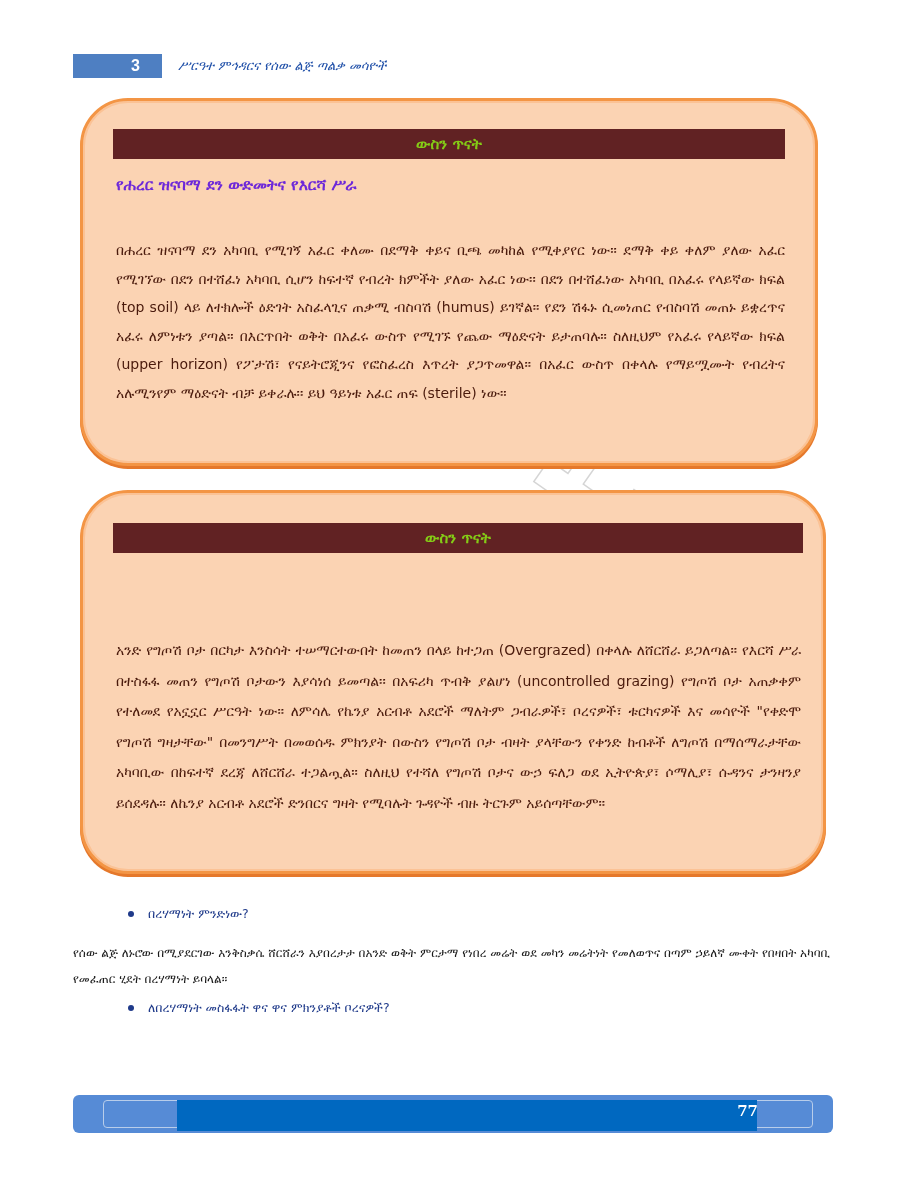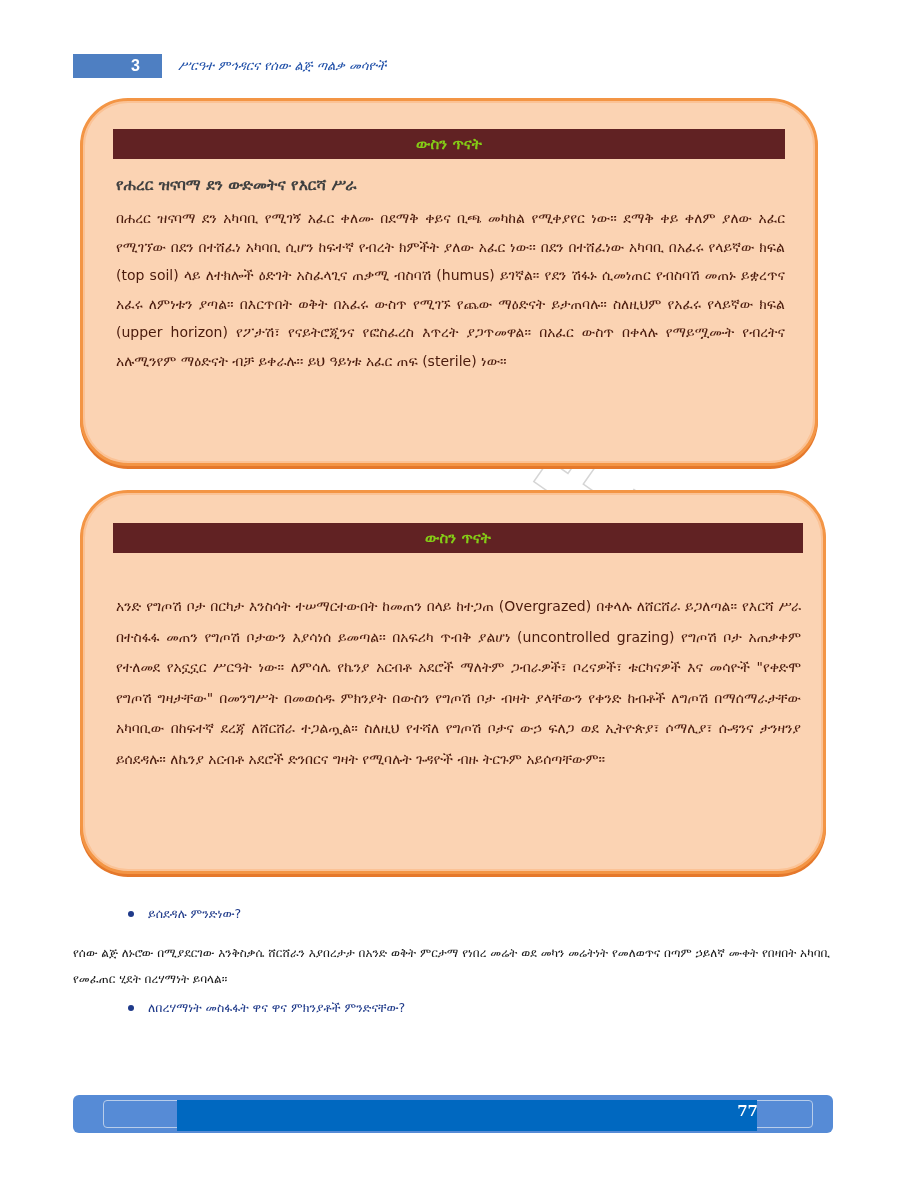--- a/index.html
+++ b/index.html
@@ -25,30 +25,30 @@
   }
   .box1 { left: 80px; top: 98px; width: 732px; height: 362px; }
   .box2 { left: 80px; top: 490px; width: 740px; height: 378px; }
   .banner {
     position: absolute; background: #612223; color: #84cc16;
     font-size: 15px; font-weight: bold; text-align: center; line-height: 30px; height: 30px;
   }
   .box1 .banner { left: 30px; right: 30px; top: 28px; }
   .box2 .banner { left: 30px; right: 20px; top: 30px; }
   .box-title {
-    position: absolute; left: 33px; color: #404040; font-weight: bold; font-size: 15.5px;
+    position: absolute; left: 33px; color: #6d28d9; font-weight: bold; font-size: 15.5px;
   }
   .box1 .box-title { top: 75px; }
   .box2 .box-title { top: 75px; }
   .box-body {
     position: absolute; left: 33px; right: 30px; color: #4a1a0c;
-    font-size: 14px; line-height: 28.5px; text-align: justify;
+    font-size: 14px; line-height: 28.5px; text-align: justify; margin-top: 32px;
   }
   .box1 .box-body { top: 103px; }
-  .box2 .box-body { top: 98px; right: 22px; line-height: 30.5px; }
+  .box2 .box-body { top: 110px; right: 22px; line-height: 30.5px; }
   .bullet {
     position: absolute; left: 128px; color: #1f3a8a; font-size: 12.5px; display: flex; align-items: center;
   }
   .bullet .dot { width: 6px; height: 6px; border-radius: 50%; background: #1f3a8a; margin-right: 14px; }
   .b1 { top: 906px; }
   .b2 { top: 1000px; }
   .para {
     position: absolute; left: 73px; right: 70px; top: 940px; color: #1a1a1a;
     font-size: 12px; line-height: 26px; text-align: justify;
   }
@@ -92,27 +92,27 @@
   <div class="box-body">በሐረር ዝናባማ ደን አካባቢ የሚገኝ አፈር ቀለሙ በደማቅ ቀይና ቢጫ መካከል የሚቀያየር ነው፡፡ ደማቅ ቀይ ቀለም ያለው አፈር የሚገኘው በደን በተሸፈነ አካባቢ ሲሆን ከፍተኛ የብረት ክምችት ያለው አፈር ነው፡፡ በደን በተሸፈነው አካባቢ በአፈሩ የላይኛው ክፍል (top soil) ላይ ለተክሎች ዕድገት አስፈላጊና ጠቃሚ ብስባሽ (humus) ይገኛል፡፡ የደን ሽፋኑ ሲመነጠር የብስባሽ መጠኑ ይቋረጥና አፈሩ ለምነቱን ያጣል፡፡ በእርጥበት ወቅት በአፈሩ ውስጥ የሚገኙ የጨው ማዕድናት ይታጠባሉ፡፡ ስለዚህም የአፈሩ የላይኛው ክፍል (upper horizon) የፖታሽ፣ የናይትሮጂንና የፎስፈረስ እጥረት ያጋጥመዋል፡፡ በአፈር ውስጥ በቀላሉ የማይሟሙት የብረትና አሉሚንየም ማዕድናት ብቻ ይቀራሉ፡፡ ይህ ዓይነቱ አፈር ጠፍ (sterile) ነው፡፡</div>
 </div>
 
 <div class="box box2">
   <div class="banner">ውስን ጥናት</div>
   <div class="box-body">አንድ የግጦሽ ቦታ በርካታ እንስሳት ተሠማርተውበት ከመጠን በላይ ከተጋጠ (Overgrazed) በቀላሉ ለሸርሸራ ይጋለጣል፡፡ የእርሻ ሥራ በተስፋፋ መጠን የግጦሽ ቦታውን እያሳነሰ ይመጣል፡፡ በአፍሪካ ጥብቅ ያልሆነ (uncontrolled grazing) የግጦሽ ቦታ አጠቃቀም የተለመደ የአኗኗር ሥርዓት ነው፡፡ ለምሳሌ የኬንያ አርብቶ አደሮች ማለትም ጋብራዎች፣ ቦረናዎች፣ ቱርካናዎች እና መሳዮች "የቀድሞ የግጦሽ ግዛታቸው" በመንግሥት በመወሰዱ ምክንያት በውስን የግጦሽ ቦታ ብዛት ያላቸውን የቀንድ ከብቶች ለግጦሽ በማሰማራታቸው አካባቢው በከፍተኛ ደረጃ ለሸርሸራ ተጋልጧል፡፡ ስለዚህ የተሻለ የግጦሽ ቦታና ውኃ ፍለጋ ወደ ኢትዮጵያ፣ ሶማሊያ፣ ሱዳንና ታንዛንያ ይሰደዳሉ፡፡ ለኬንያ አርብቶ አደሮች ድንበርና ግዛት የሚባሉት ጉዳዮች ብዙ ትርጉም አይሰጣቸውም፡፡</div>
 </div>
 
 <div class="bullet b1">
   <span class="dot"></span>
-  <span>ይሰደዳሉ ምንድነው?</span>
+  <span>በረሃማነት ምንድነው?</span>
 </div>
 
 <div class="para">የሰው ልጅ ለኑሮው በሚያደርገው እንቅስቃሴ ሸርሸራን እያበረታታ በአንድ ወቅት ምርታማ የነበረ መሬት ወደ መካን መሬትነት የመለወጥና በጣም ኃይለኛ ሙቀት የበዛበት አካባቢ የመፈጠር ሂደት በረሃማነት ይባላል፡፡</div>
 
 <div class="bullet b2">
   <span class="dot"></span>
-  <span>ለበረሃማነት መስፋፋት ዋና ዋና ምክንያቶች ምንድናቸው?</span>
+  <span>ለበረሃማነት መስፋፋት ዋና ዋና ምክንያቶች ቦረናዎች?</span>
 </div>
 
 <div class="footer">
   <div class="footer-inner"></div>
   <div class="footer-bar"></div>
   <div class="page-num">77</div>
 </div>
 
 </body></html>

